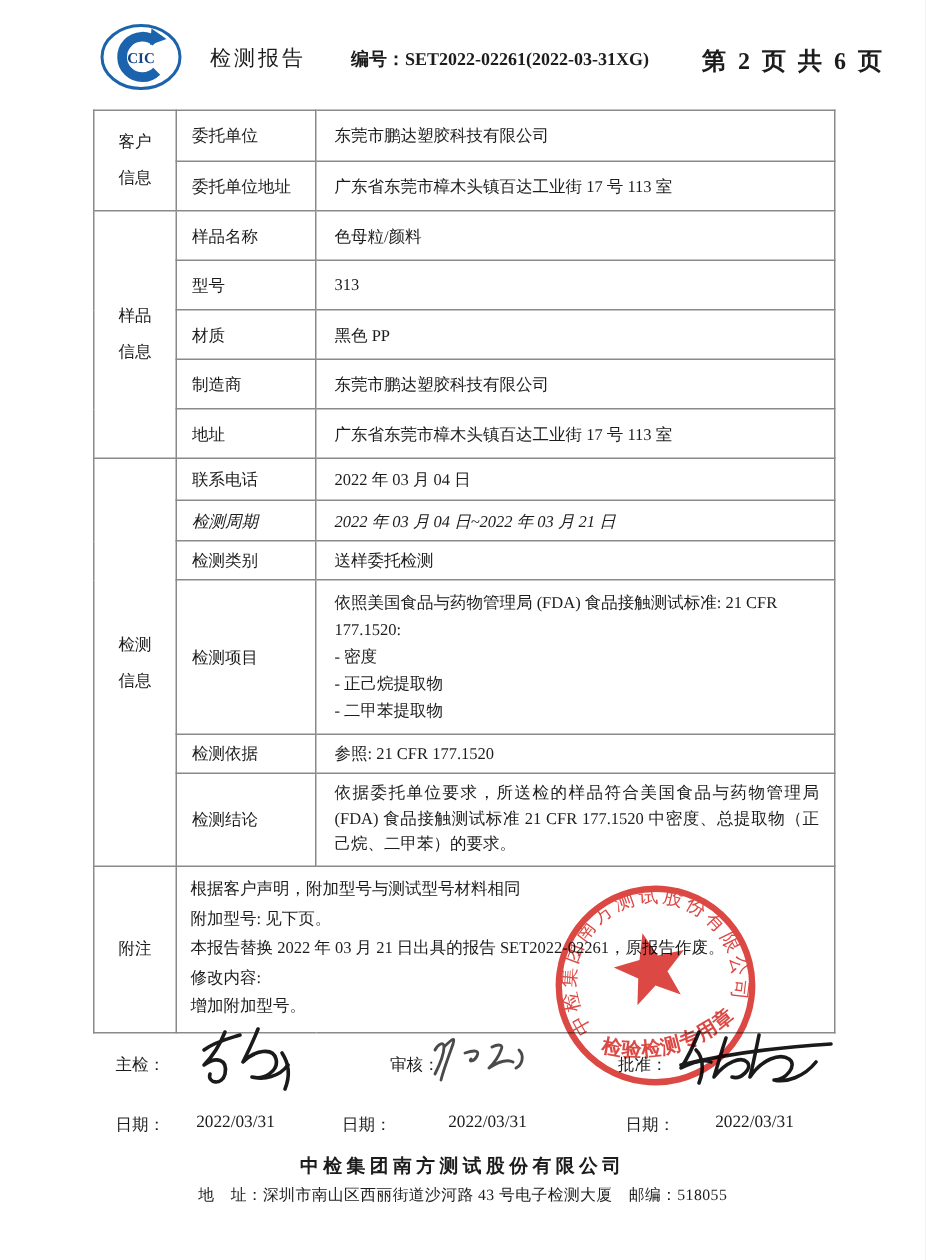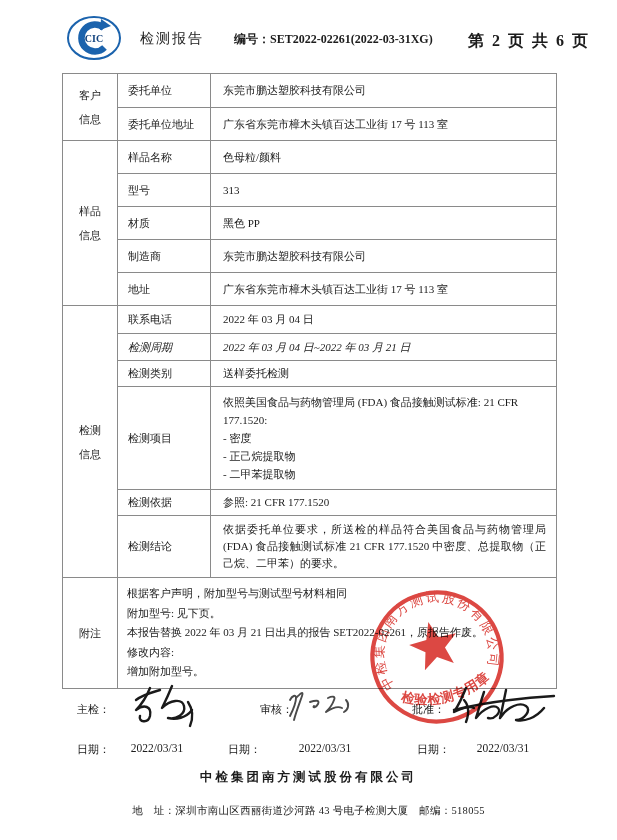--- a/index.html
+++ b/index.html
@@ -30,21 +30,21 @@
   
   .sigzone { position:absolute; left:62px; top:668px; width:494px; height:100px; font-size:11px; }
   .sigzone .abs { position:absolute; }
   .sig-date { width:120px; text-align:center; font-size:11.5px; }
   .sig-svg { position:absolute; }
   
   .stamp { position:absolute; left:363px; top:583px; width:148px; height:148px; mix-blend-mode:multiply; opacity:.9; }
   
   .footer { position:absolute; left:0; top:769px; width:617px; text-align:center; }
   .f-company { font-size:12.5px; font-weight:bold; letter-spacing:3px; }
-  .f-line { font-size:10.5px; margin-top:18px; letter-spacing:.3px; }
+  .f-line { font-size:10.5px; margin-top:4px; letter-spacing:.3px; }
   .f-link { color:#0000cc; text-decoration:underline; font-family:"Liberation Mono","DejaVu Sans Mono",monospace; font-size:10px; }
 </style>
 </head>
 <body>
 
 <div class="page">
 
   <svg class="hdr-logo" viewBox="0 0 56 46">
     <ellipse cx="28" cy="23" rx="26" ry="21" fill="none" stroke="#1b63ad" stroke-width="2"></ellipse>
     <path d="M 38,13 A 13.5,13.5 0 1 0 38.5,32.5" fill="none" stroke="#1b63ad" stroke-width="6.5"></path>

